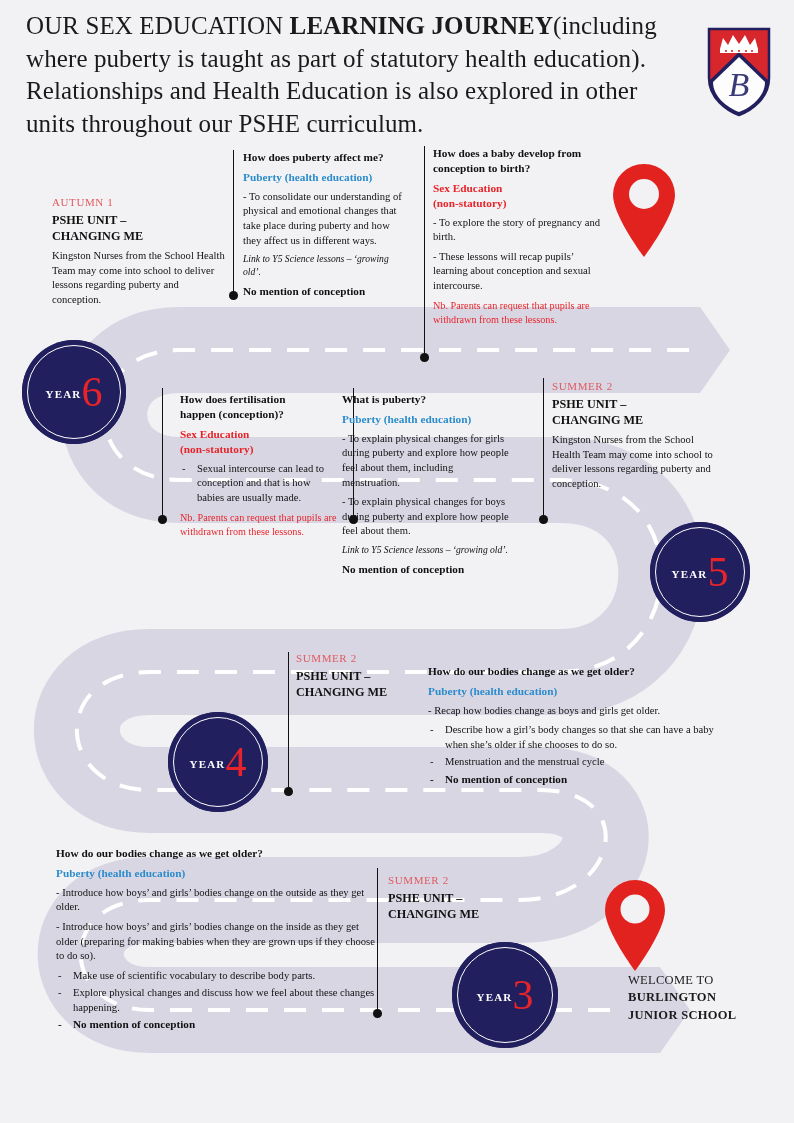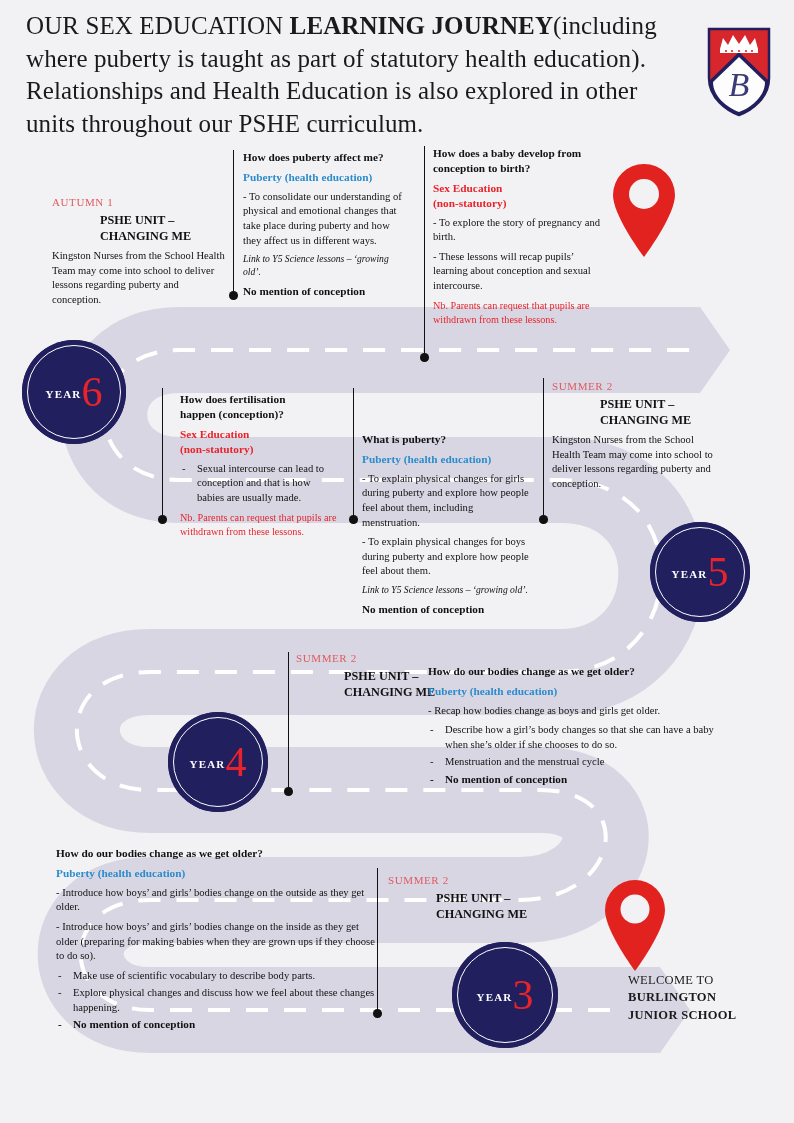--- a/index.html
+++ b/index.html
@@ -118,21 +118,20 @@
   .bold-note {
     font-size: 11.2px; line-height: 1.35; font-weight: 700; color: #111111;
   }
   .season {
     font-size: 11px; letter-spacing: .6px; color: #e05a60;
     font-variant: small-caps; font-weight: 400; margin-bottom: 4px;
   }
   .unit-title {
     font-size: 12.2px; line-height: 1.32; font-weight: 700; color: #111111;
     margin-bottom: 5px;
-    margin-left: 48px;
   }
   ul.dashlist { list-style: none; margin: 4px 0 5px 0; padding: 0; }
   ul.dashlist li {
     font-size: 10.6px; line-height: 1.40; color: #111111;
     padding-left: 17px; position: relative; margin-bottom: 2px;
   }
   ul.dashlist li::before {
     content: "-"; position: absolute; left: 2px; top: 0;
   }
   ul.dashlist li.bold { font-weight: 700; font-size: 11.2px; }
@@ -297,21 +296,21 @@
     <p class="subj-red">
       <span>Sex Education</span><br>
       <span>(non-statutory)</span>
     </p>
     <ul class="dashlist">
       <li>Sexual intercourse can lead to conception and that is how babies are usually made.</li>
     </ul>
     <p class="nb">Nb. Parents can request that pupils are withdrawn from these lessons.</p>
   </div>
 
-  <div class="block" style="left:362px; top:392px; width:168px;margin-top:40px;">
+  <div class="block" style="left:342px; top:392px; width:168px;">
     <p class="q">What is puberty?</p>
     <p class="subj-blue">Puberty (health education)</p>
     <p class="body-t">- To explain physical changes for girls during puberty and explore how people feel about them, including menstruation.</p>
     <p class="body-t">- To explain physical changes for boys during puberty and explore how people feel about them.</p>
     <p class="ital">Link to Y5 Science lessons – ‘growing old’.</p>
     <p class="bold-note">No mention of conception</p>
   </div>
 
   <div class="block" style="left:552px; top:380px; width:162px;">
     <div class="season">SUMMER 2</div>

